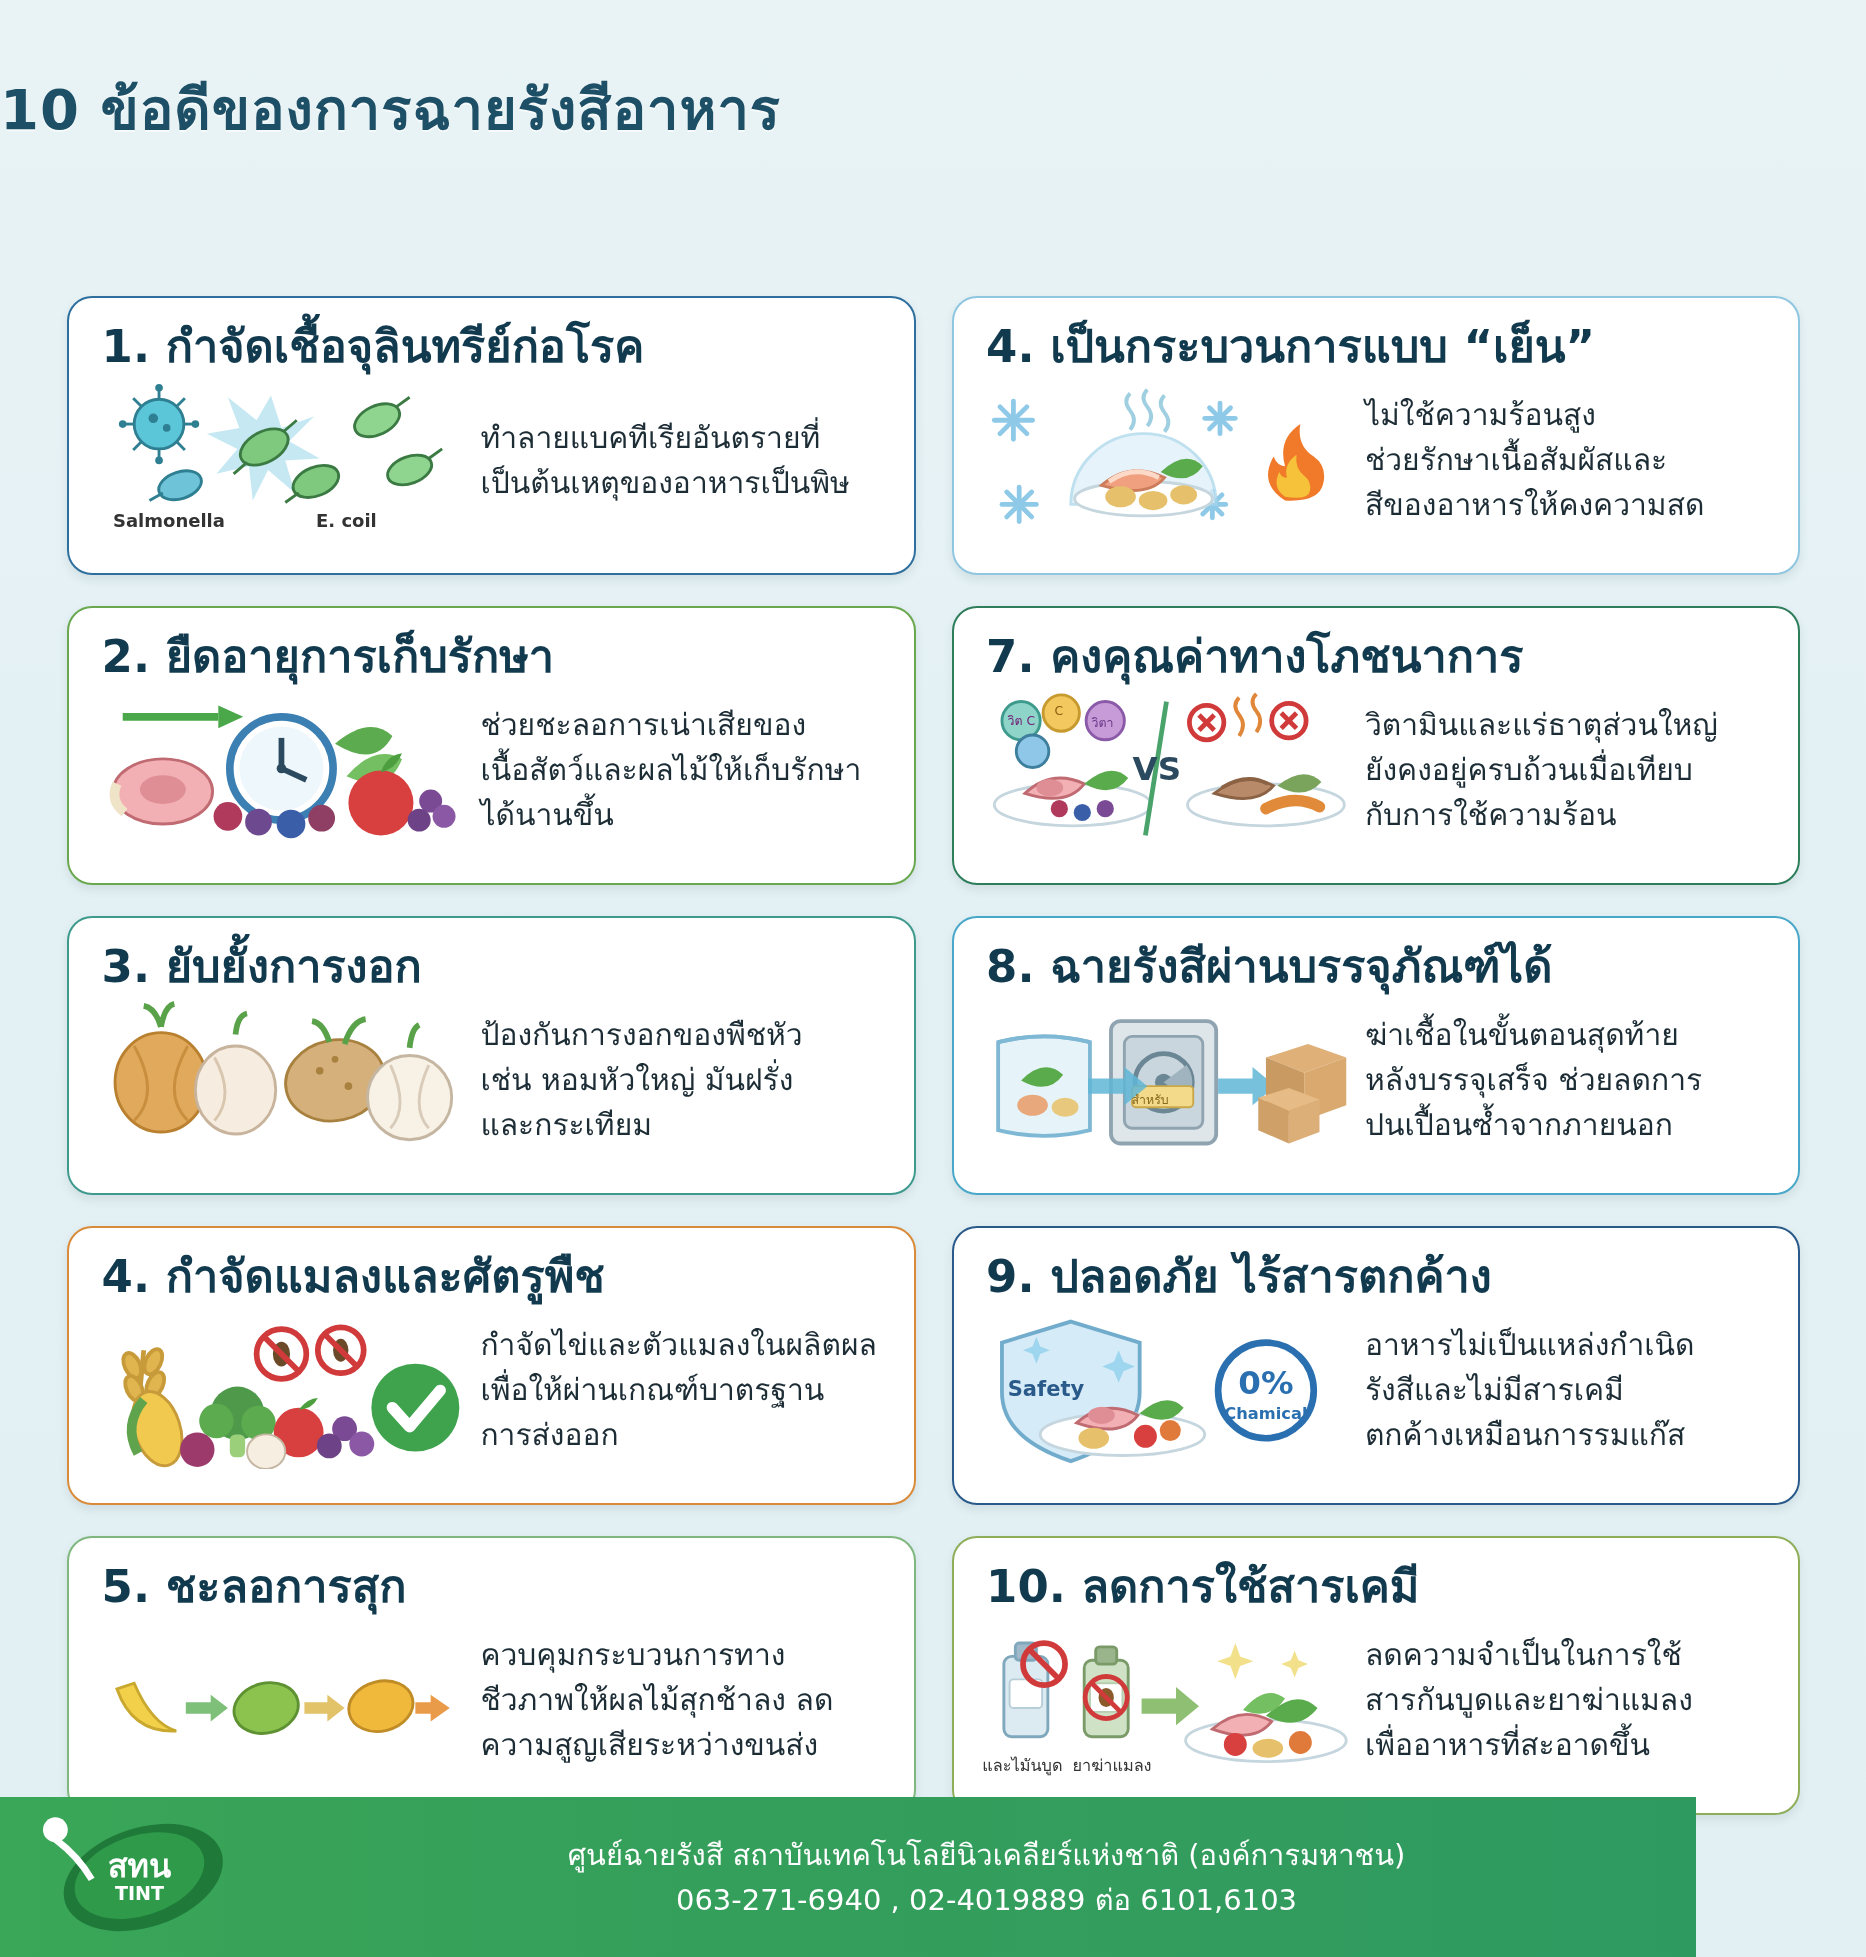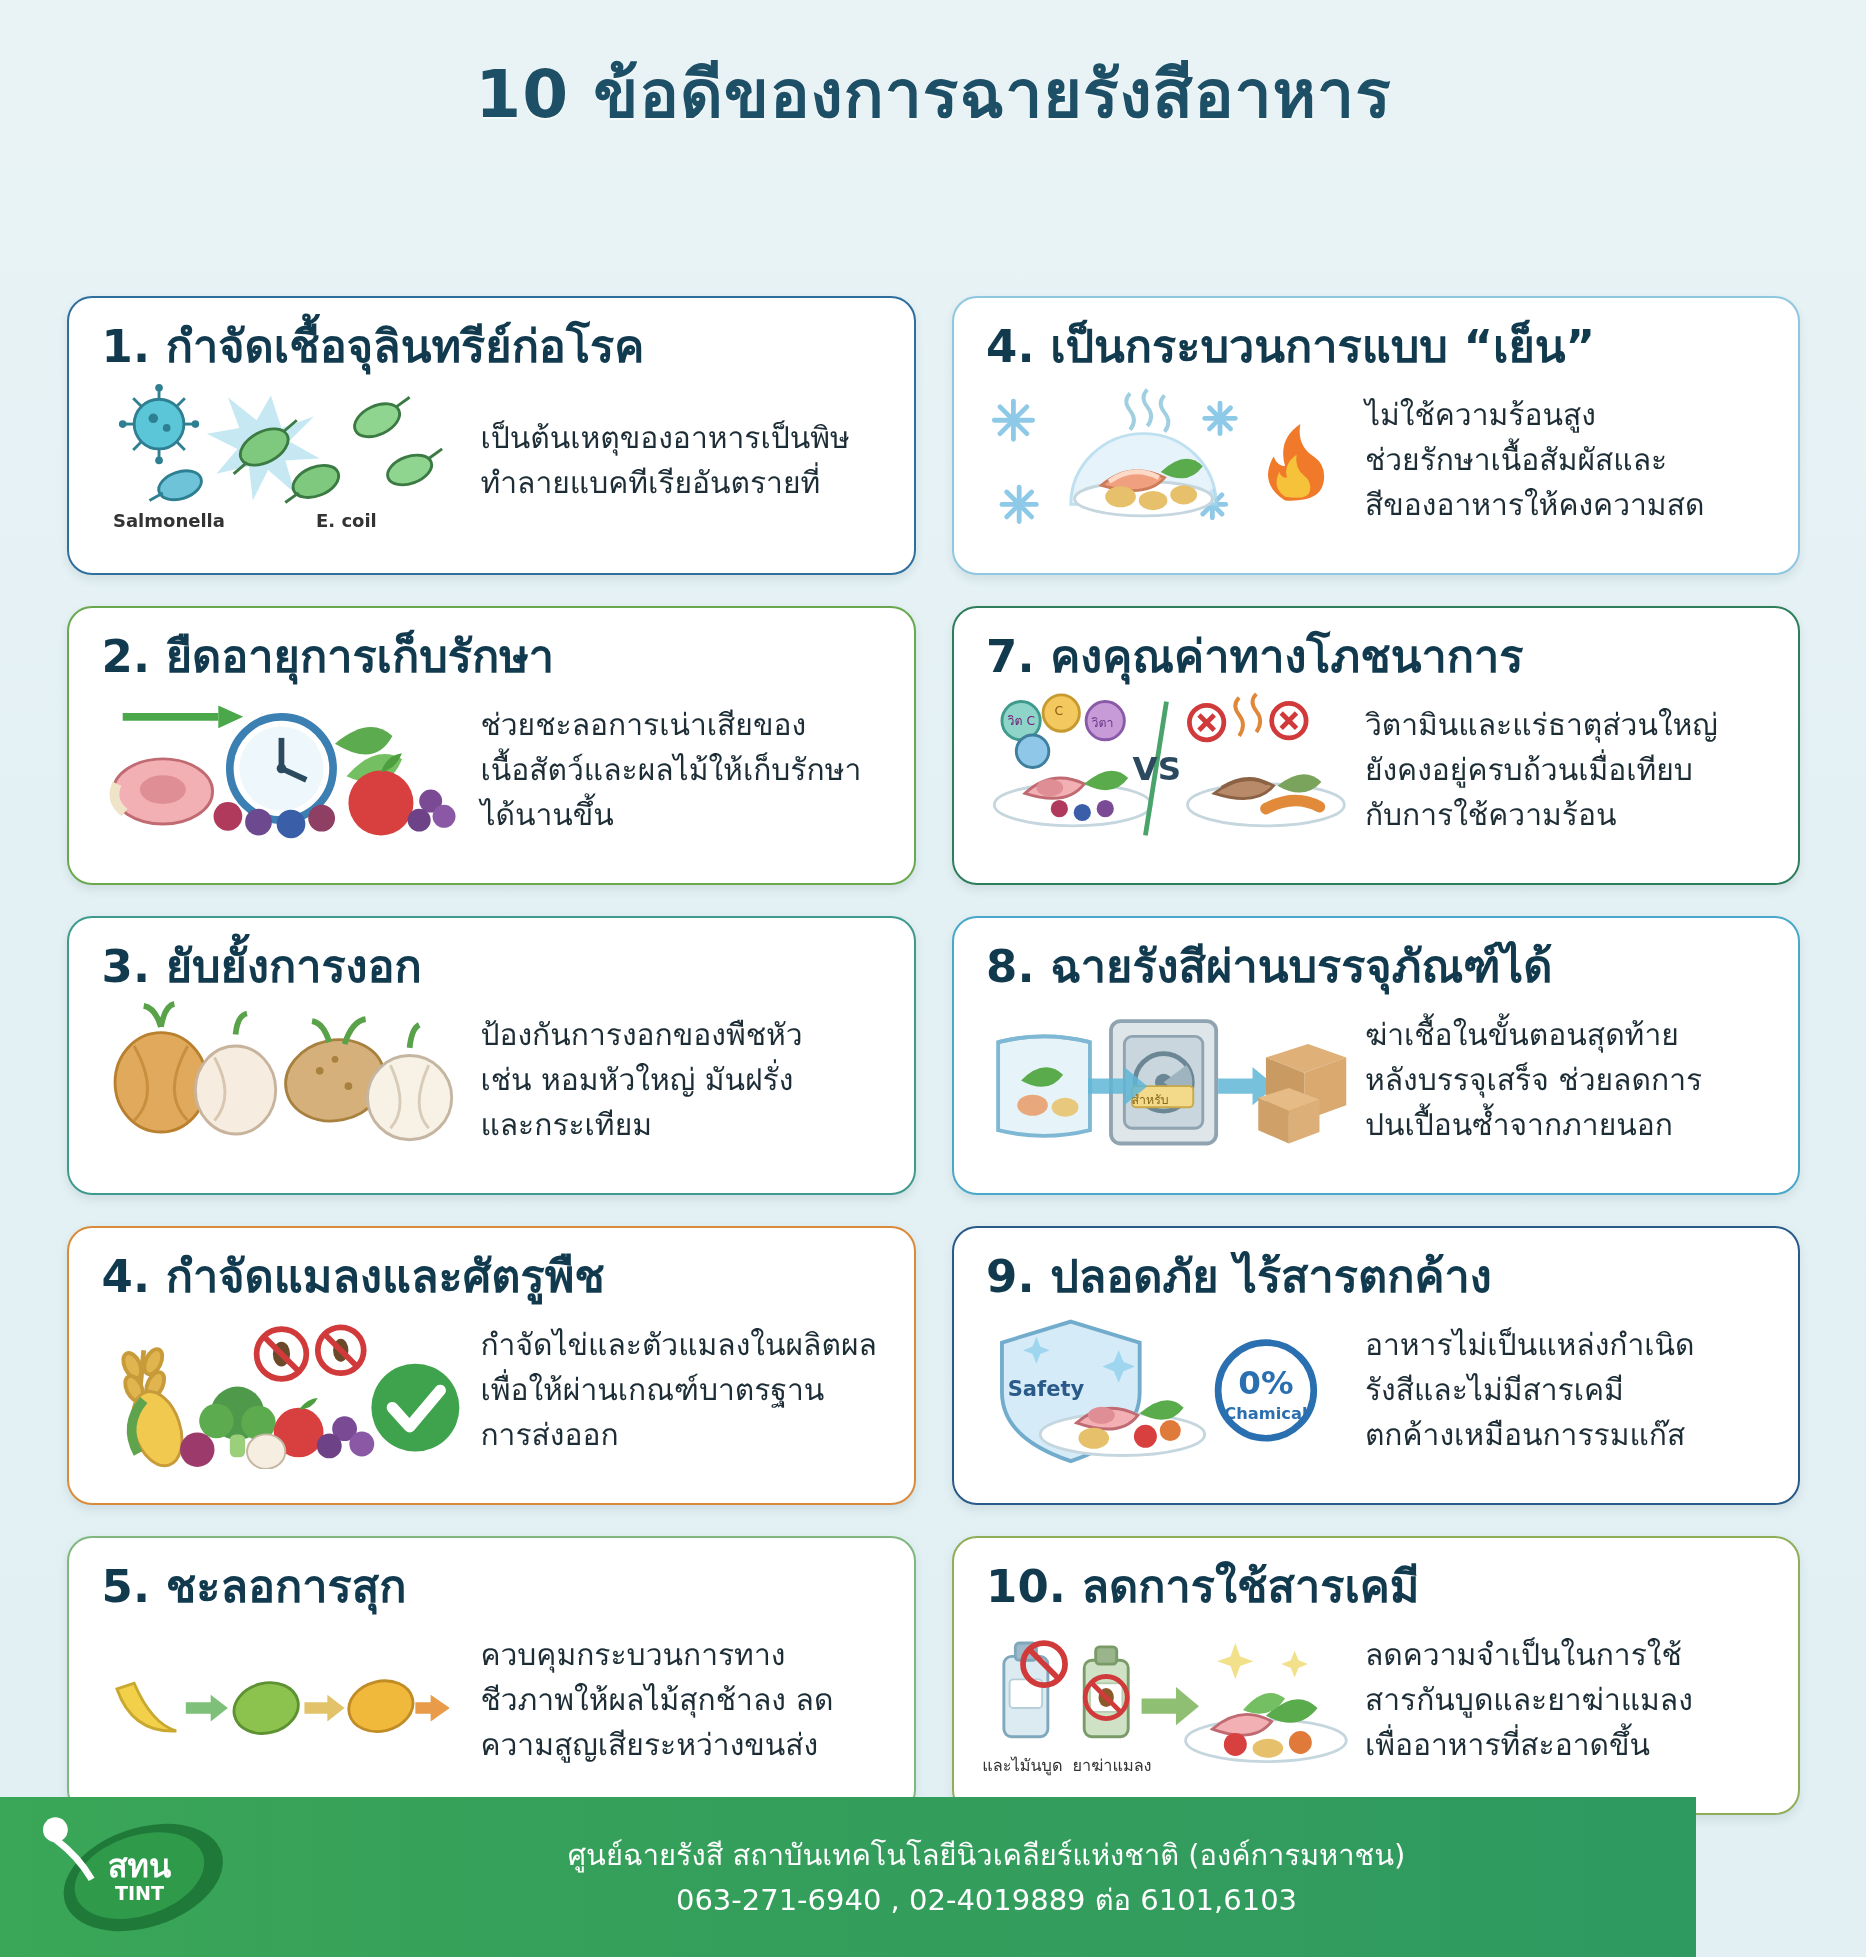--- a/index.html
+++ b/index.html
@@ -11,26 +11,26 @@
     width: 1867px;
     height: 1958px;
     font-family: "DejaVu Sans", "Liberation Sans", sans-serif;
     background: linear-gradient(180deg, #e9f3f5 0%, #e4f1f4 40%, #e2f0f3 100%);
     position: relative;
     overflow: hidden;
   }
 
   
   .title {
-    text-align: center;
+    text-align: left;
     color: #1d4f66;
-    font-size: 66px;
+    font-size: 56px;
     font-weight: bold;
     letter-spacing: 1px;
-    padding-top: 59px;
+    padding-top: 79px;
     line-height: 1.1;
     text-shadow: 0 1.9px 0 rgba(255,255,255,0.6);
   }
 
   
   .grid {
     position: absolute;
     top: 296px;
     left: 67px;
     width: 1733px;
@@ -188,22 +188,22 @@
             </g>
             <g>
               <ellipse cx="90" cy="112" rx="23" ry="14" transform="rotate(-18 90 112)" fill="#6fc3d8" stroke="#2f7f92" stroke-width="3"></ellipse>
               <line x1="72" y1="120" x2="58" y2="128" stroke="#2f7f92" stroke-width="3"></line>
             </g>
           </svg>
           <div class="caption" style="left:19px; top:132px;">Salmonella</div>
           <div class="caption" style="left:222px; top:132px;">E. coil</div>
         </div>
         <div class="desc">
+          <div>ทำลายแบคทีเรียอันตรายที่</div>
           <div>เป็นต้นเหตุของอาหารเป็นพิษ</div>
-          <div>ทำลายแบคทีเรียอันตรายที่</div>
         </div>
       </div>
     </div>
 
     <div class="card b-green">
       <div class="card-head">2. ยืดอายุการเก็บรักษา</div>
       <div class="card-body">
         <div class="art">
           <svg width="373" height="161" viewBox="0 0 390 168">
 

